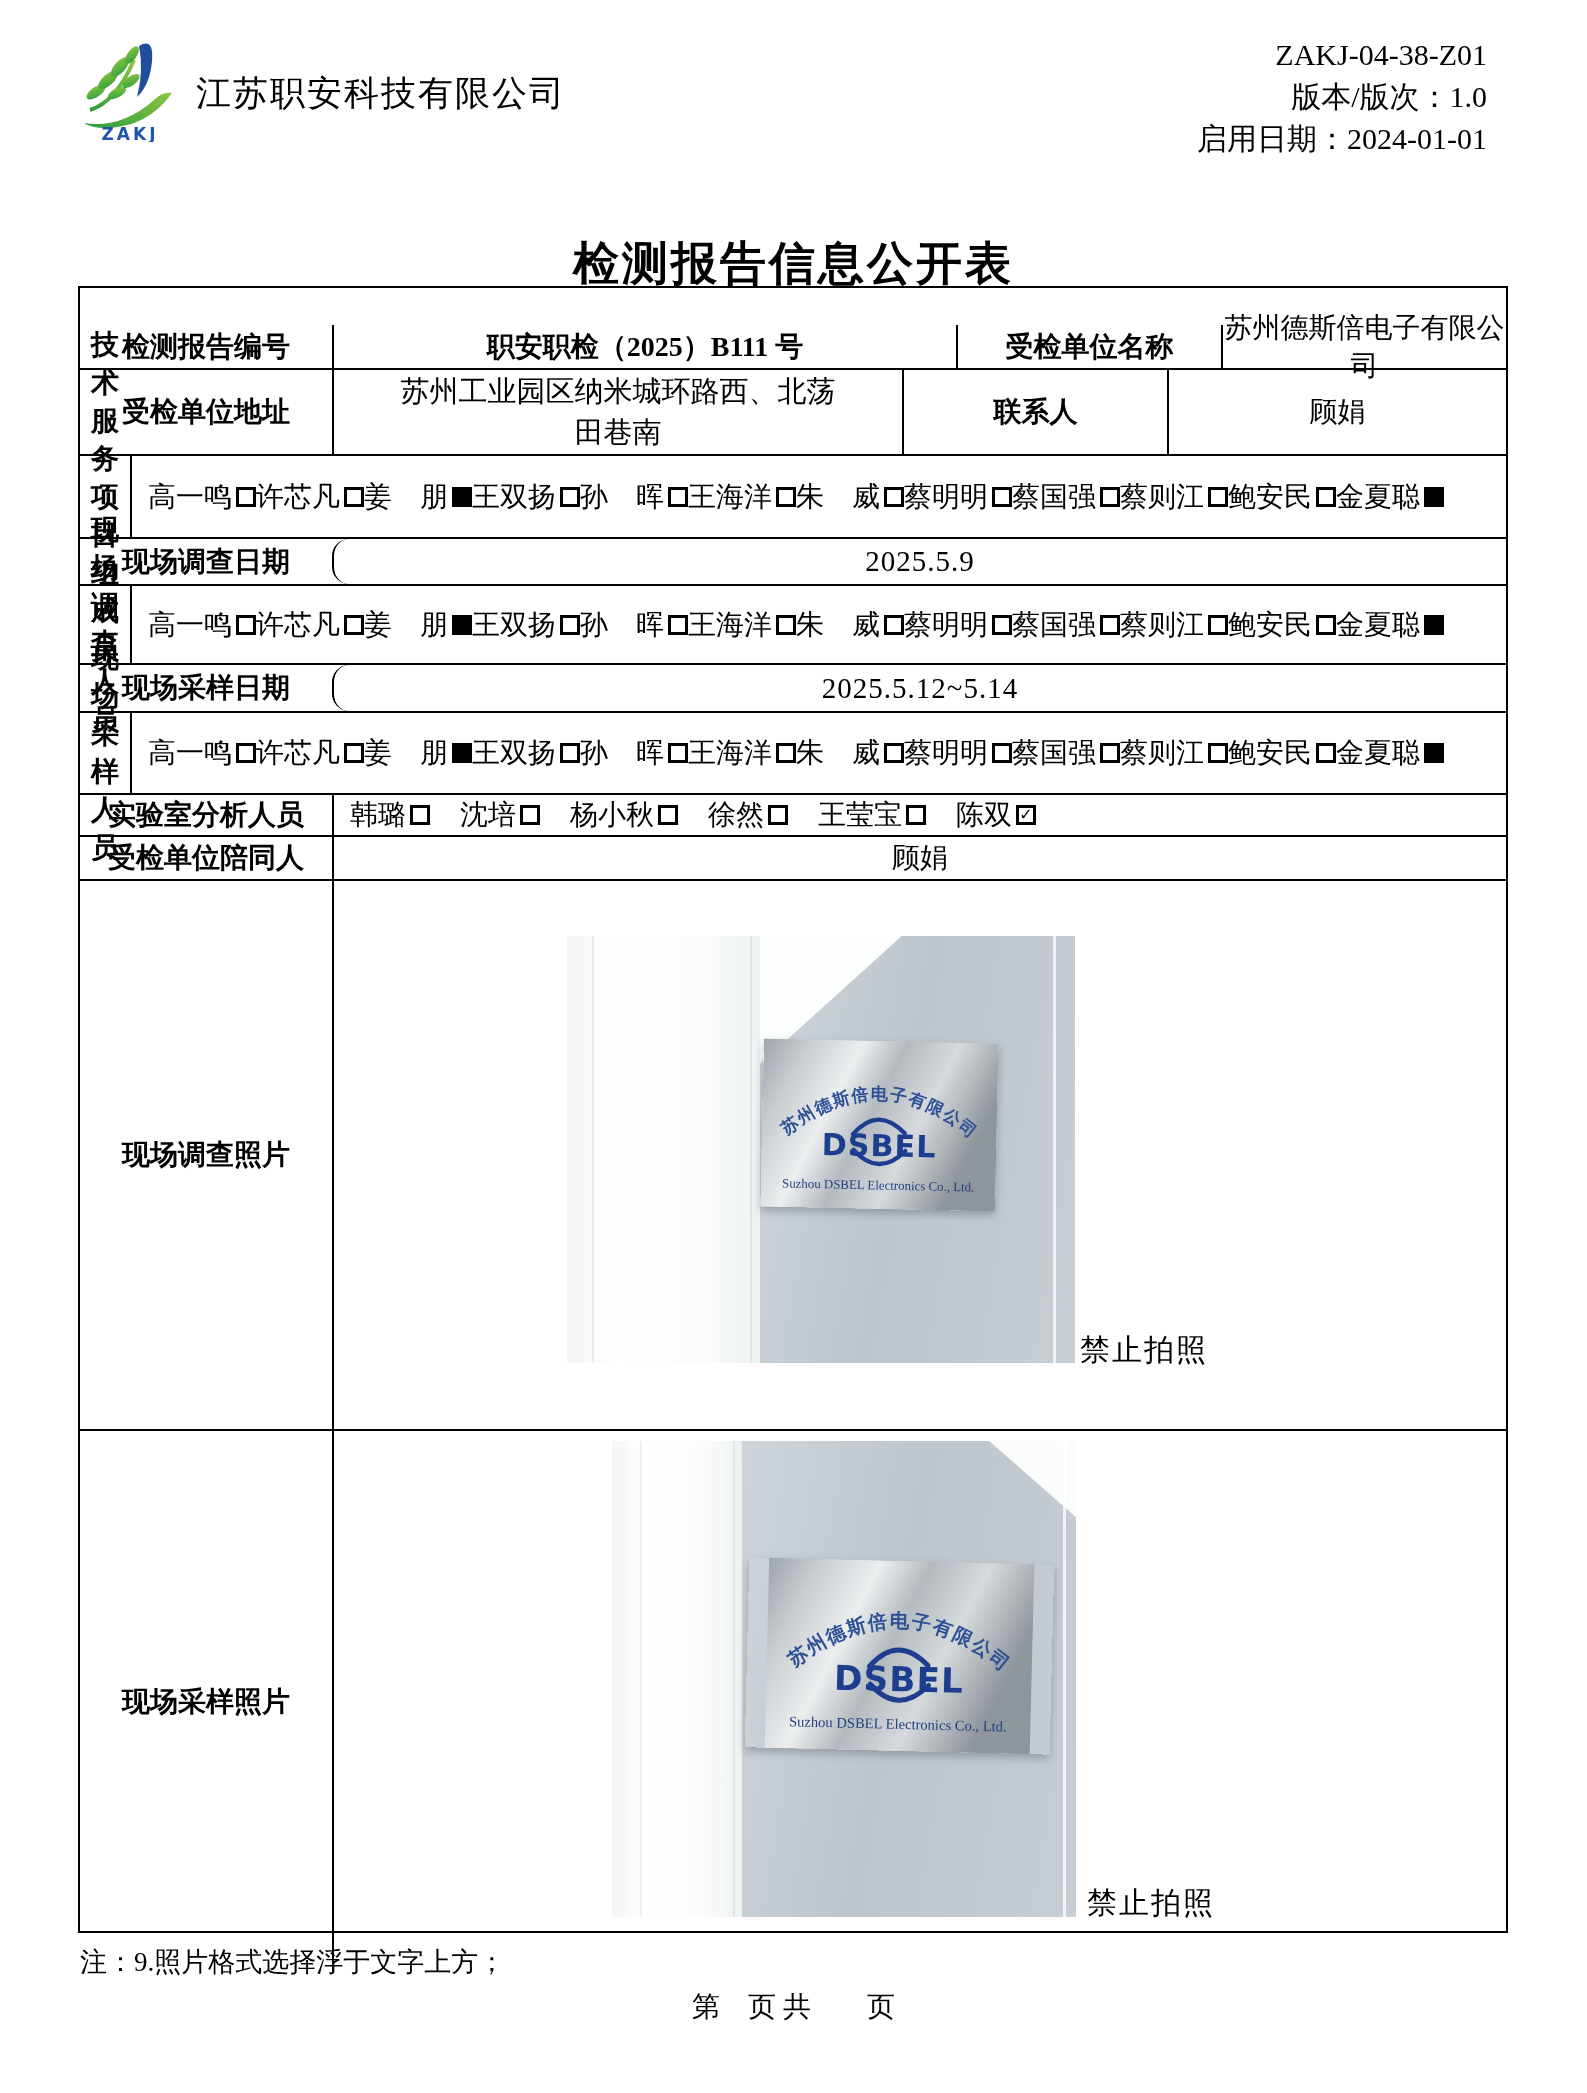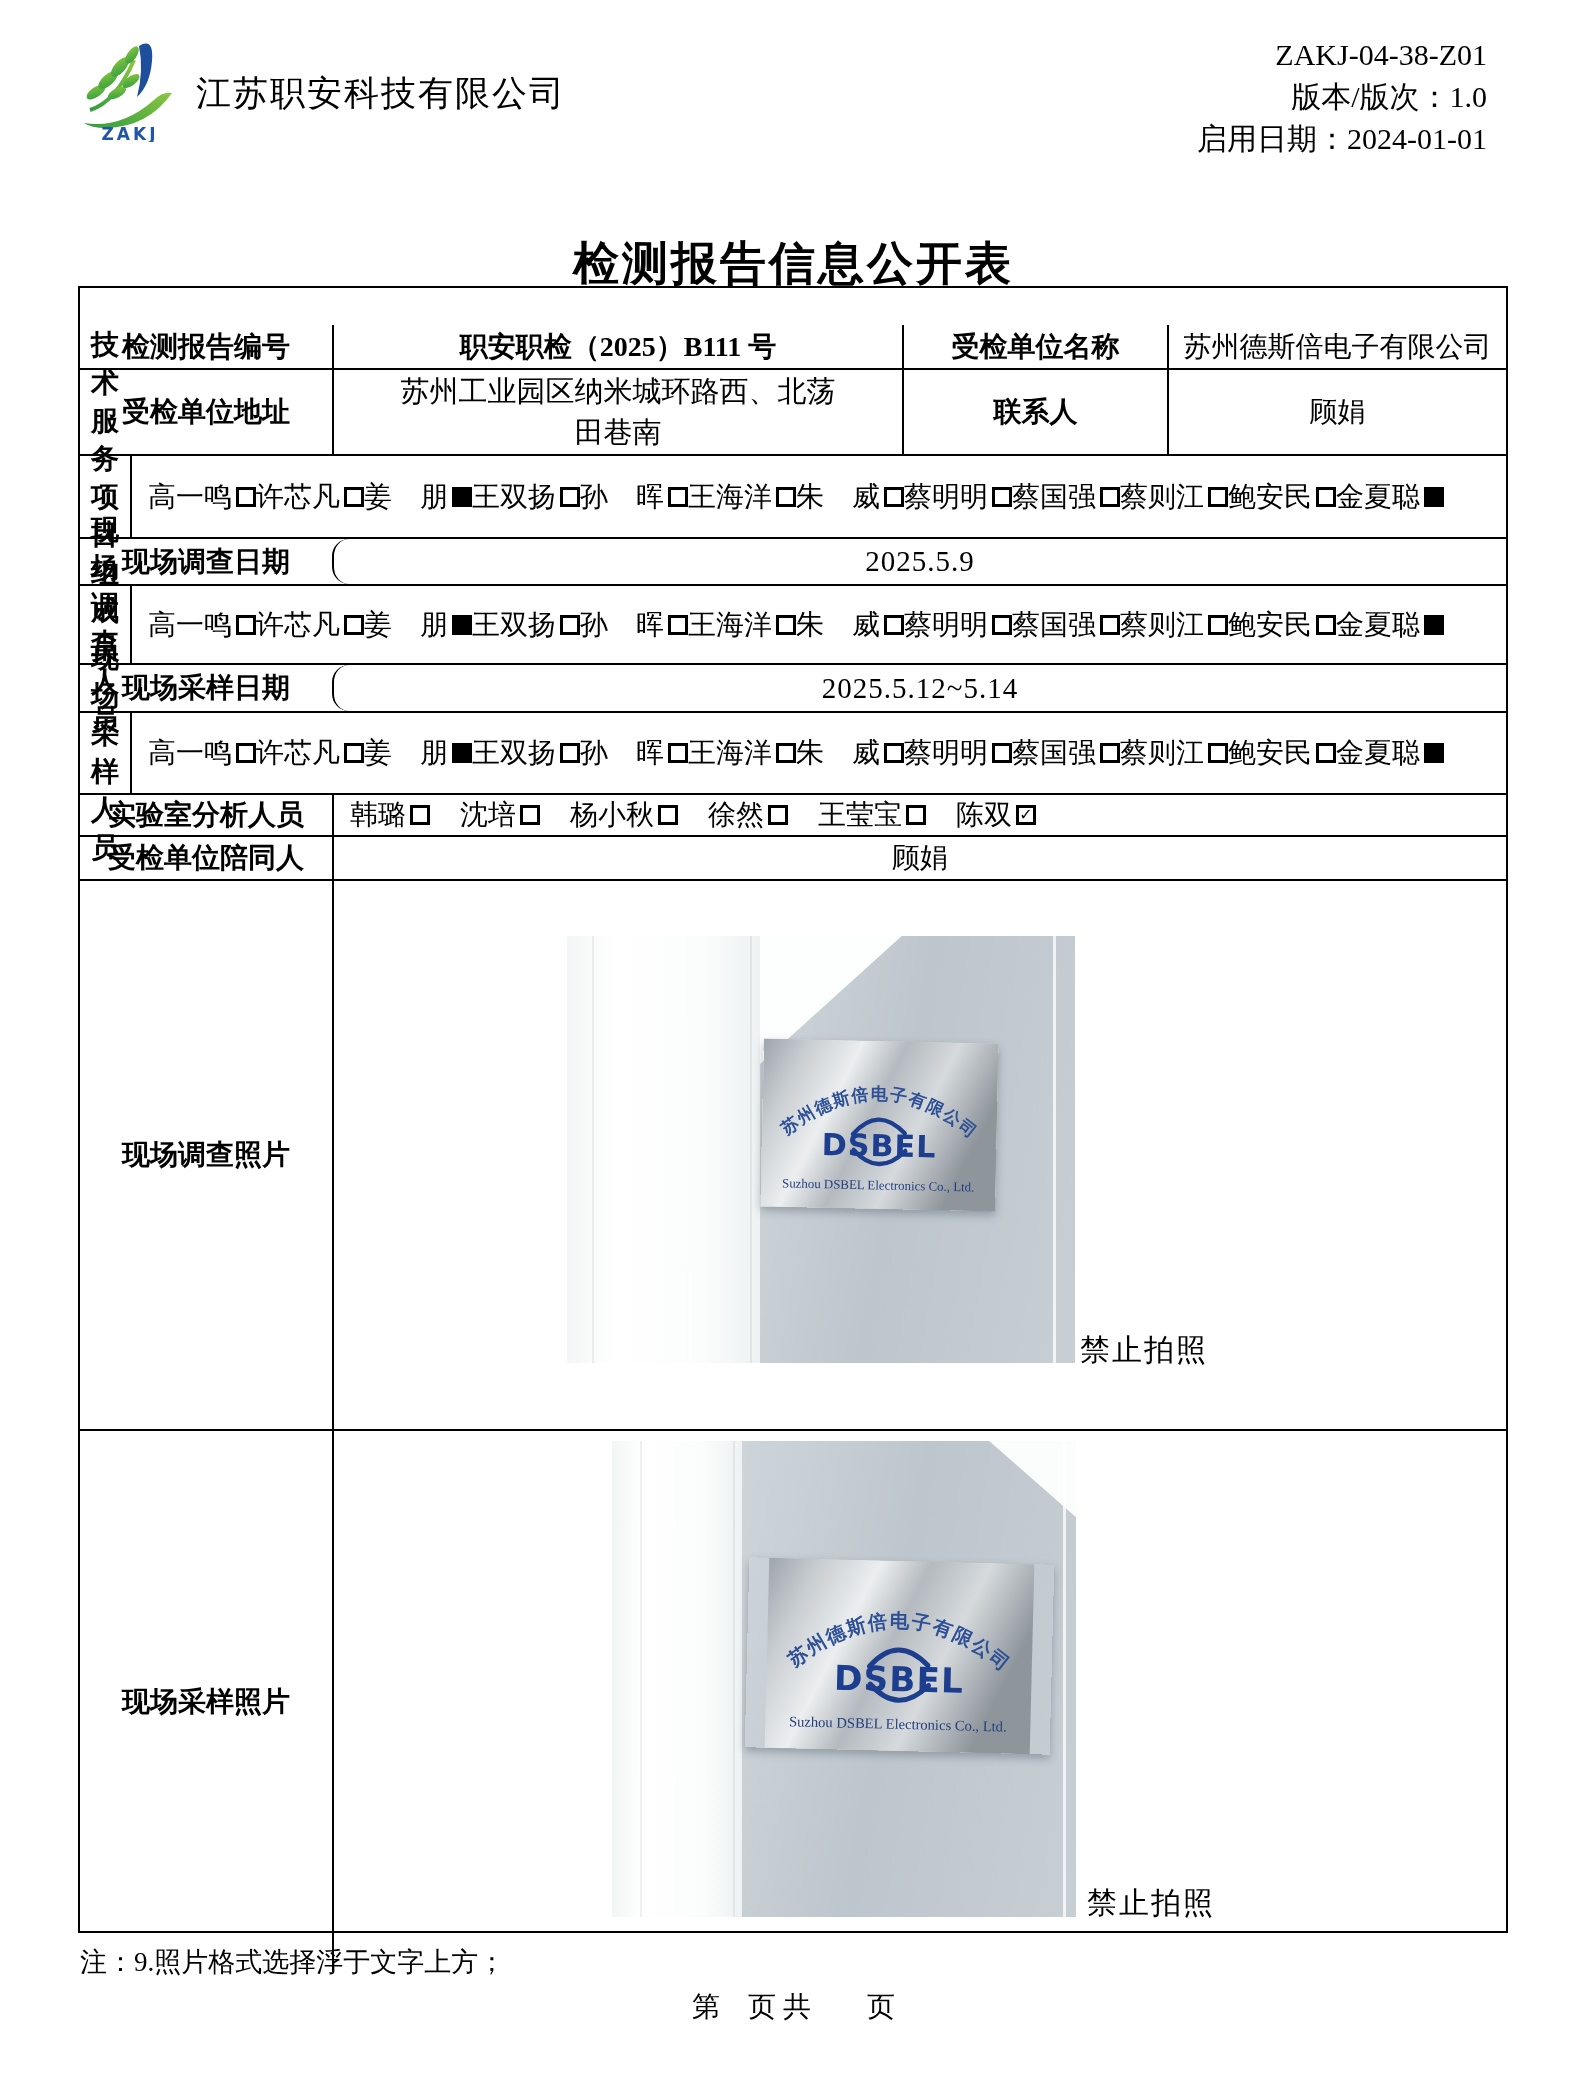--- a/index.html
+++ b/index.html
@@ -17,21 +17,21 @@
 
   
   #main-table{position:absolute;left:78px;top:286px;width:1430px;height:1647px;
               border:2px solid #000;box-sizing:border-box;display:flex;flex-direction:column;}
   .row{display:flex;border-top:2px solid #000;box-sizing:border-box;flex:0 0 auto;}
   .row.first{border-top:none;margin-top:37px;}
   .cell{border-left:2px solid #000;box-sizing:border-box;display:flex;
         align-items:center;justify-content:center;text-align:center;font-size:28px;}
   .cell.nb{border-left:none;}
   .c-label{width:252px;font-weight:bold;}
-  .c-val{width:570px;}
+  .c-val{width:624px;}
   .c-label2{width:265px;font-weight:bold;}
   .c-val2{flex:1;}
   .full{flex:1;}
   .bold{font-weight:bold;}
   .date-val{font-size:29px;letter-spacing:1px;border-radius:17px;}
 
   
   .names-cell{flex:1;display:flex;flex-direction:row;justify-content:space-evenly;
               padding:2px 62px 2px 16px;border-left:2px solid #000;box-sizing:border-box;}
   .names-line{display:flex;justify-content:space-between;align-items:center;font-size:28px;}

